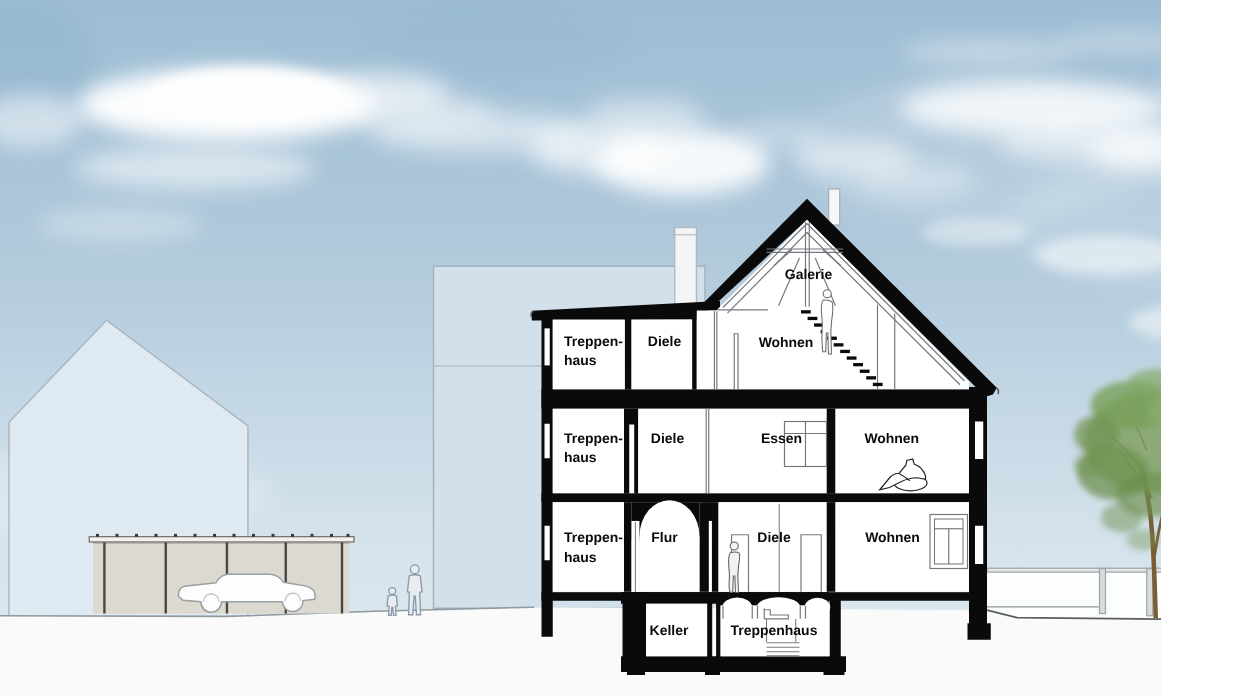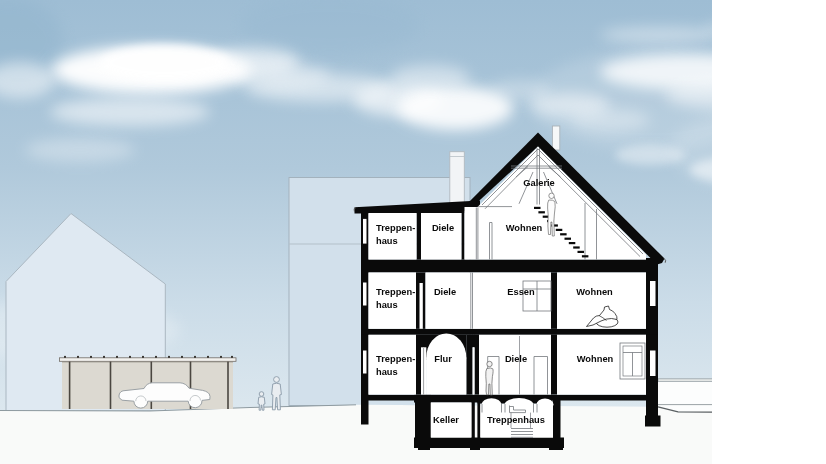--- a/index.html
+++ b/index.html
@@ -1,16 +1,16 @@
 <!DOCTYPE html>
 <html><head>
 <meta charset="utf-8">
 <style>
 html,body{margin:0;padding:0;background:#fff;}
-#scene{position:relative;width:712px;height:464px;overflow:hidden;font-family:"Liberation Sans",sans-serif;}
+#scene{position:relative;width:774px;height:464px;overflow:hidden;font-family:"Liberation Sans",sans-serif;}
 svg{display:block;}
 </style>
 </head>
 <body>
 <div id="scene">
 <svg width="826" height="464" viewBox="0 0 826 464">
 <defs>
 <linearGradient id="sky" x1="0" y1="0" x2="0" y2="1">
 <stop offset="0" stop-color="#9ebdd4"></stop>
 <stop offset="0.40" stop-color="#b0c9db"></stop>

